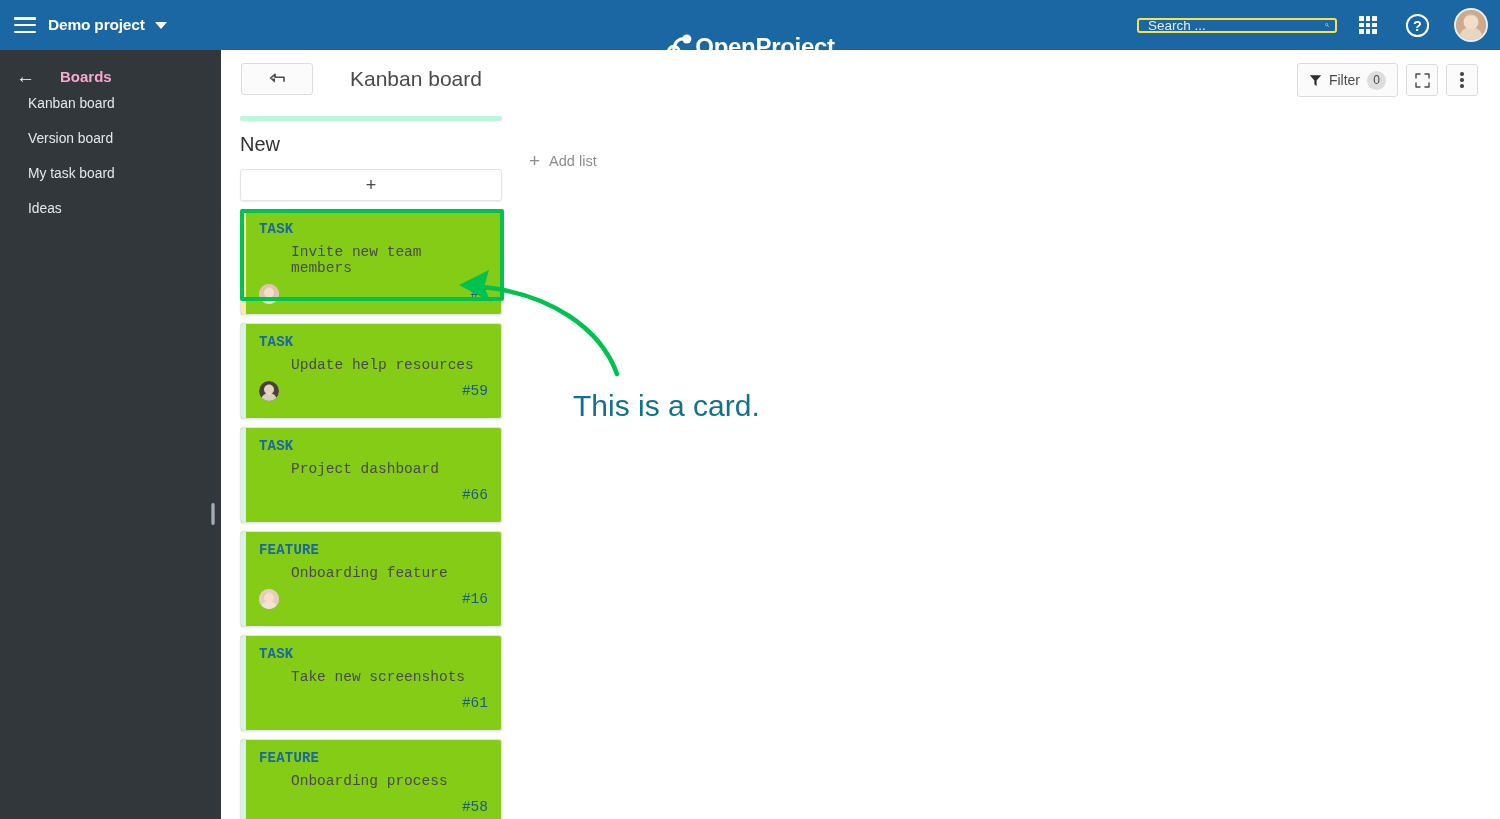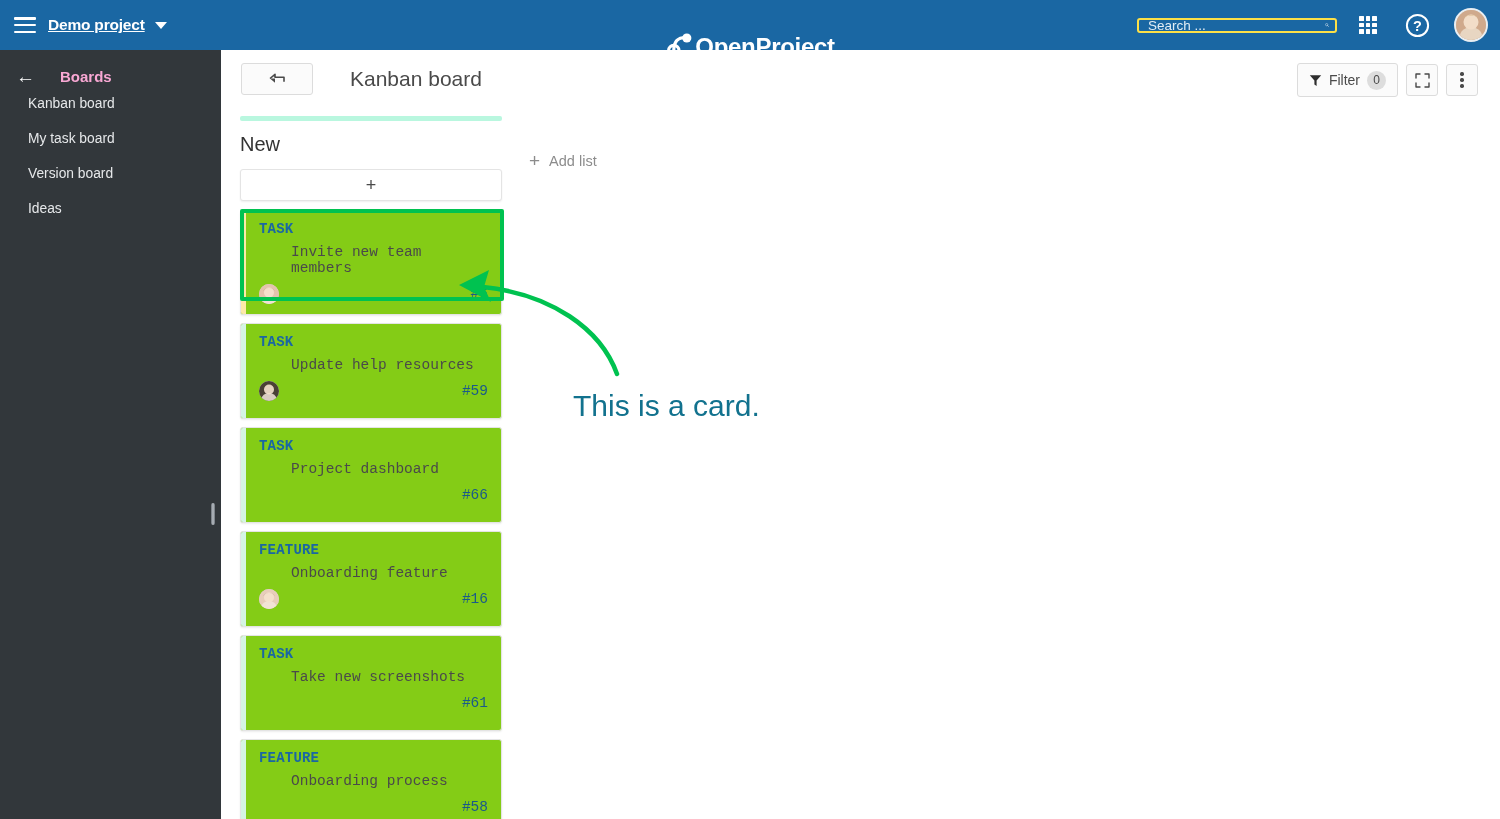--- a/index.html
+++ b/index.html
@@ -19,32 +19,32 @@
   }
   .hamburger {
     width: 22px; height: 16px;
     margin-left: 14px; margin-right: 12px;
     display: flex; flex-direction: column; justify-content: space-between;
     cursor: pointer;
   }
   .hamburger span { display: block; height: 2.5px; background: #fff; border-radius: 1px; }
   .project-name {
     color: #ffffff; font-size: 15.5px; font-weight: bold;
-    letter-spacing: -0.2px; cursor: pointer; text-decoration: underline;
+    letter-spacing: -0.2px; cursor: pointer;
   }
   .caret-down {
     width: 0; height: 0; margin-left: 10px;
     border-left: 6px solid transparent;
     border-right: 6px solid transparent;
     border-top: 7px solid #ffffff;
     cursor: pointer;
   }
   .logo-wrap {
     position: absolute; left: 50%; transform: translateX(-50%);
-    display: flex; align-items: flex-start; gap: 0; margin-top: 44px;
+    display: flex; align-items: center; gap: 0; margin-top: 44px;
   }
   .logo-text {
     color: #ffffff; font-size: 24px; font-weight: bold; letter-spacing: -0.3px;
   }
   .header-right {
     position: absolute; right: 12px; top: 0; height: 50px;
     display: flex; align-items: center; gap: 0px;
   }
   .search-box {
     width: 200px; height: 15px;
@@ -270,22 +270,22 @@
   </div>
 </div>
 
 <div class="sidebar">
   <div class="sidebar-head">
     <span class="back-arrow-sb">←</span>
     <span class="sidebar-title">Boards</span>
   </div>
   <div id="sidebar-items">
       <div class="sidebar-item"><span>Kanban board</span></div>
+      <div class="sidebar-item"><span>Version board</span></div>
       <div class="sidebar-item"><span>My task board</span></div>
-      <div class="sidebar-item"><span>Version board</span></div>
       <div class="sidebar-item"><span>Ideas</span></div>
     </div>
   <div class="sb-resize"></div>
 </div>
 
 <div class="main">
 
   <div class="toolbar">
     <div class="btn-back">
       <svg width="19" height="14" viewBox="0 0 19 14">

